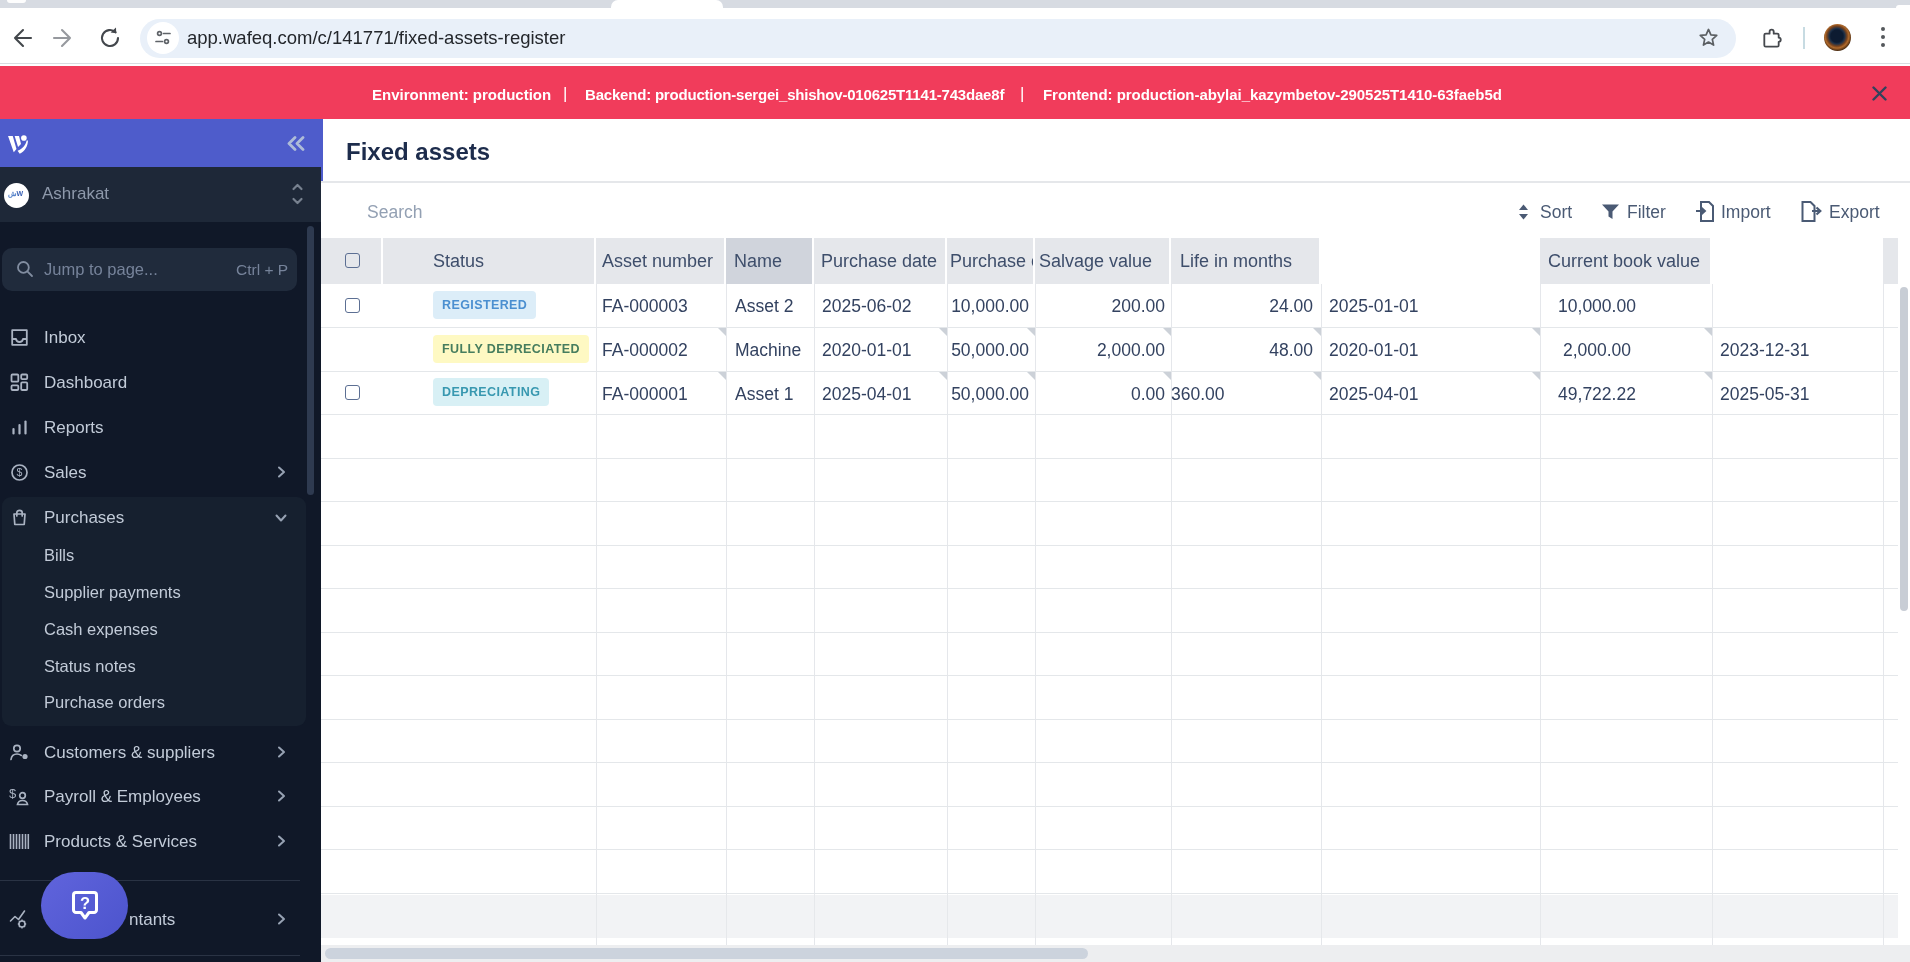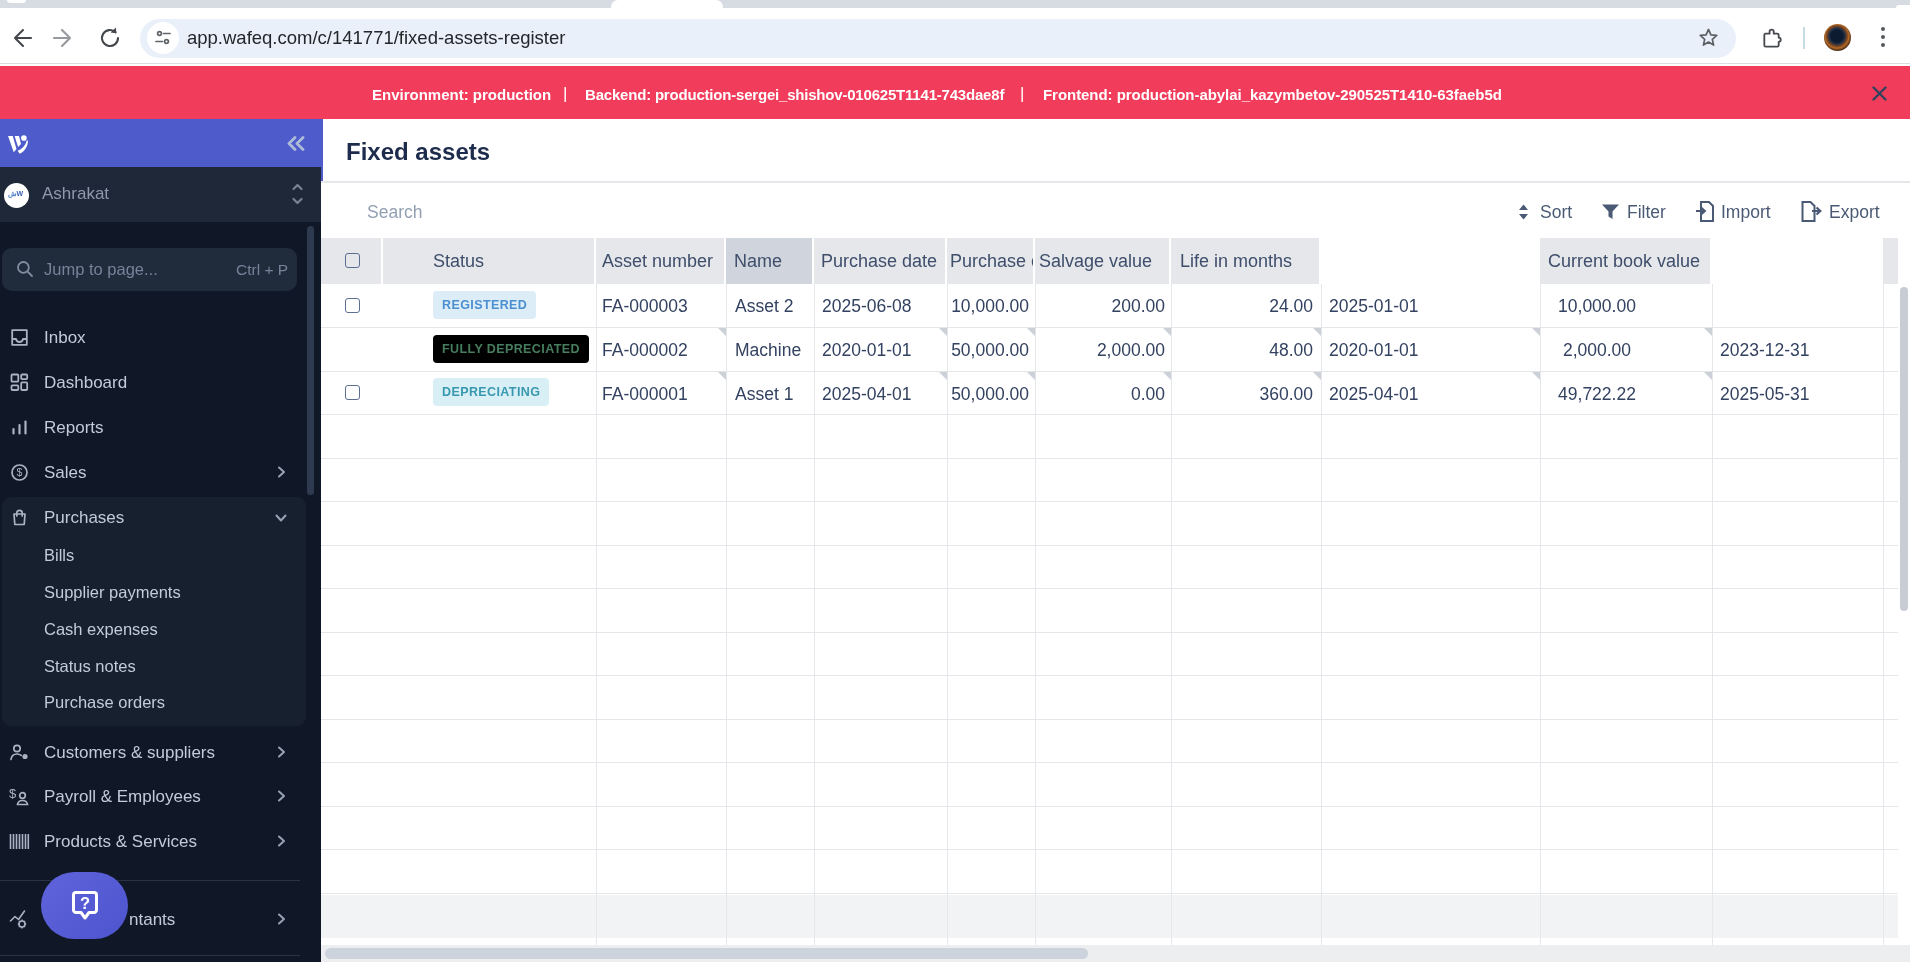--- a/index.html
+++ b/index.html
@@ -306,46 +306,46 @@
   <div class="tri" style="left:1027px;top:372px;"></div>
   <div class="tri" style="left:1163px;top:372px;"></div>
   <div class="tri" style="left:1313px;top:372px;"></div>
   <div class="tri" style="left:1532px;top:372px;"></div>
   <div class="tri" style="left:1704px;top:372px;"></div>
 
   <div class="cb" style="left:345px;top:298px;"></div>
   <div class="badge" style="left:433px;top:291px;background:#dcedf8;color:#4b8fd0;">REGISTERED</div>
   <div class="rowtxt" style="left:602px;top:296px;">FA-000003</div>
   <div class="rowtxt" style="left:735px;top:296px;">Asset 2</div>
-  <div class="rowtxt" style="left:822px;top:296px;">2025-06-08</div>
+  <div class="rowtxt" style="left:822px;top:296px;">2025-06-02</div>
   <div class="rowtxt" style="left:947px;top:296px;width:82px;text-align:right;">10,000.00</div>
   <div class="rowtxt" style="left:1035px;top:296px;width:130px;text-align:right;">200.00</div>
   <div class="rowtxt" style="left:1171px;top:296px;width:142px;text-align:right;">24.00</div>
   <div class="rowtxt" style="left:1329px;top:296px;">2025-01-01</div>
   <div class="rowtxt" style="left:1540px;top:296px;width:114px;text-align:center;">10,000.00</div>
 
-  <div class="badge" style="left:433px;top:335px;background:#000000;color:#467d5e;">FULLY DEPRECIATED</div>
+  <div class="badge" style="left:433px;top:335px;background:#fef9c3;color:#467d5e;">FULLY DEPRECIATED</div>
   <div class="rowtxt" style="left:602px;top:340px;">FA-000002</div>
   <div class="rowtxt" style="left:735px;top:340px;">Machine</div>
   <div class="rowtxt" style="left:822px;top:340px;">2020-01-01</div>
   <div class="rowtxt" style="left:947px;top:340px;width:82px;text-align:right;">50,000.00</div>
   <div class="rowtxt" style="left:1035px;top:340px;width:130px;text-align:right;">2,000.00</div>
   <div class="rowtxt" style="left:1171px;top:340px;width:142px;text-align:right;">48.00</div>
   <div class="rowtxt" style="left:1329px;top:340px;">2020-01-01</div>
   <div class="rowtxt" style="left:1540px;top:340px;width:114px;text-align:center;">2,000.00</div>
   <div class="rowtxt" style="left:1720px;top:340px;">2023-12-31</div>
 
   <div class="cb" style="left:345px;top:385px;"></div>
   <div class="badge" style="left:433px;top:378px;background:#d8f0f5;color:#3898b0;">DEPRECIATING</div>
   <div class="rowtxt" style="left:602px;top:384px;">FA-000001</div>
   <div class="rowtxt" style="left:735px;top:384px;">Asset 1</div>
   <div class="rowtxt" style="left:822px;top:384px;">2025-04-01</div>
   <div class="rowtxt" style="left:947px;top:384px;width:82px;text-align:right;">50,000.00</div>
   <div class="rowtxt" style="left:1035px;top:384px;width:130px;text-align:right;">0.00</div>
-  <div class="rowtxt" style="left:1171px;top:384px;width:142px;text-align:right;">360.00</div>
+  <div class="rowtxt" style="left:1171px;top:384px;width:142px;">360.00</div>
   <div class="rowtxt" style="left:1329px;top:384px;">2025-04-01</div>
   <div class="rowtxt" style="left:1540px;top:384px;width:114px;text-align:center;">49,722.22</div>
   <div class="rowtxt" style="left:1720px;top:384px;">2025-05-31</div>
 
   <div class="a" style="left:321px;top:895px;width:1577px;height:43px;background:#f2f3f5;"></div>
   <div class="a" style="left:596px;top:895px;width:1px;height:43px;background:#e6e8eb;"></div>
   <div class="a" style="left:726px;top:895px;width:1px;height:43px;background:#e6e8eb;"></div>
   <div class="a" style="left:814px;top:895px;width:1px;height:43px;background:#e6e8eb;"></div>
   <div class="a" style="left:947px;top:895px;width:1px;height:43px;background:#e6e8eb;"></div>
   <div class="a" style="left:1035px;top:895px;width:1px;height:43px;background:#e6e8eb;"></div>

